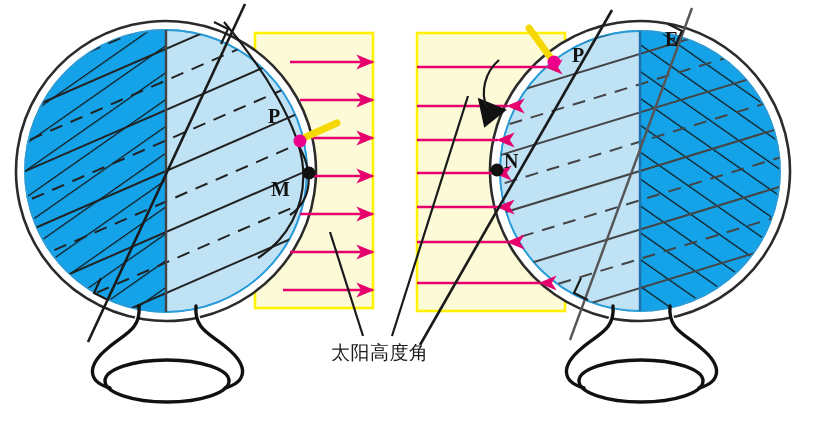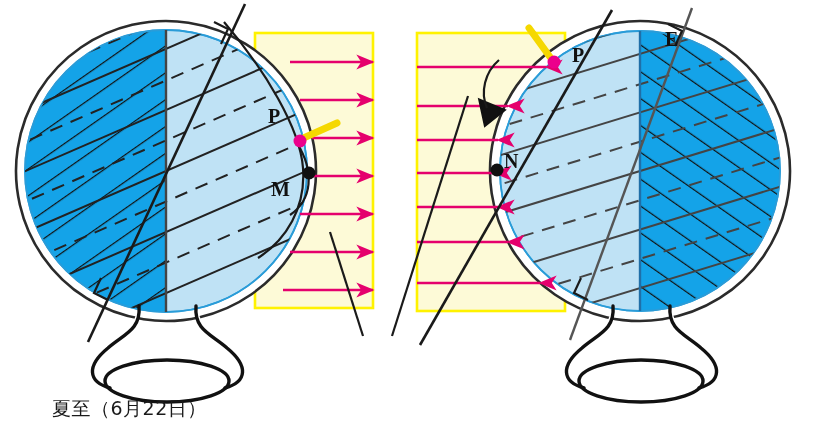--- a/index.html
+++ b/index.html
@@ -240,15 +240,15 @@
     <path d="M392 336 L468 96" fill="none" stroke="#1A1A1A" stroke-width="2.2"></path>
   </svg>
 
   <div class="ptlabel" id="lbl-P-left">P</div>
   <div class="ptlabel" id="lbl-M-left">M</div>
 
   <div class="ptlabel" id="lbl-P-right">P</div>
   <div class="ptlabel" id="lbl-N-right">N</div>
   <div class="ptlabel" id="lbl-E-right">E</div>
 
-  <div class="caption" id="cap-left">夏至（6月22日）</div>
+  <div class="caption" id="cap-angle">太阳高度角</div>
 
 </div>
 
 </body></html>

